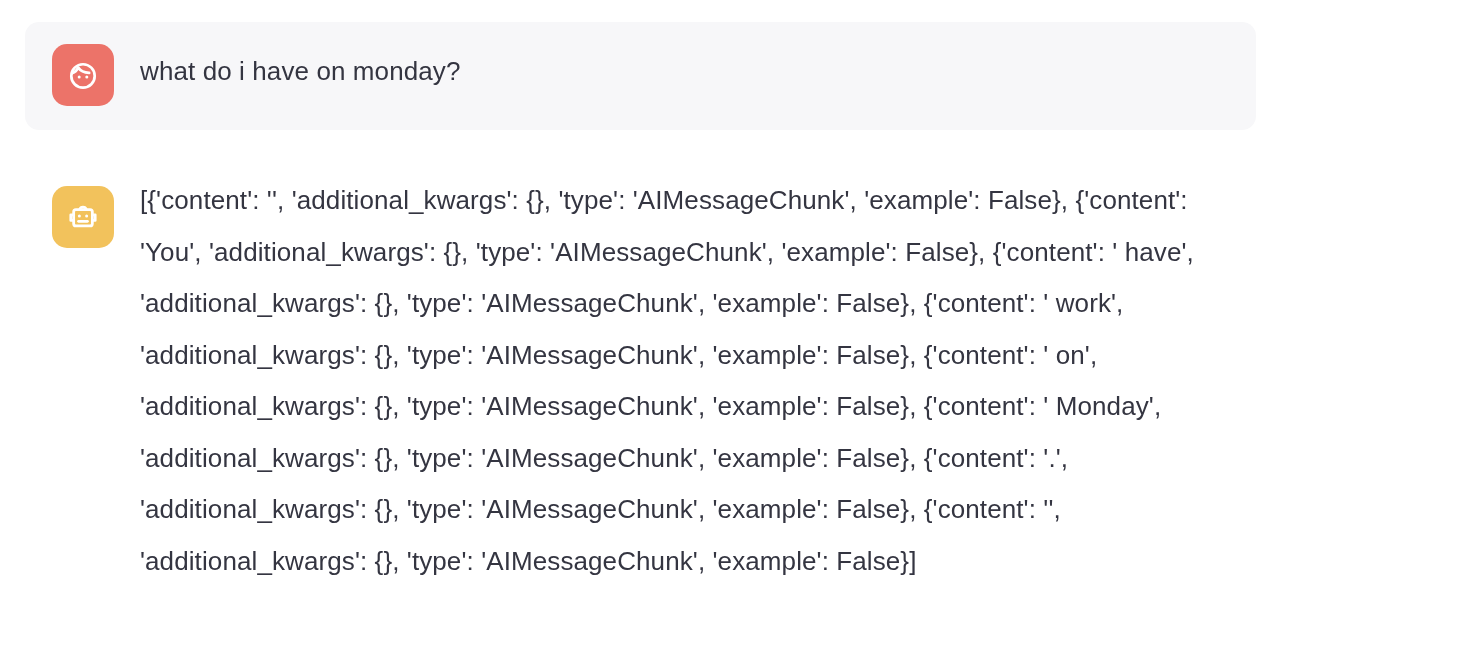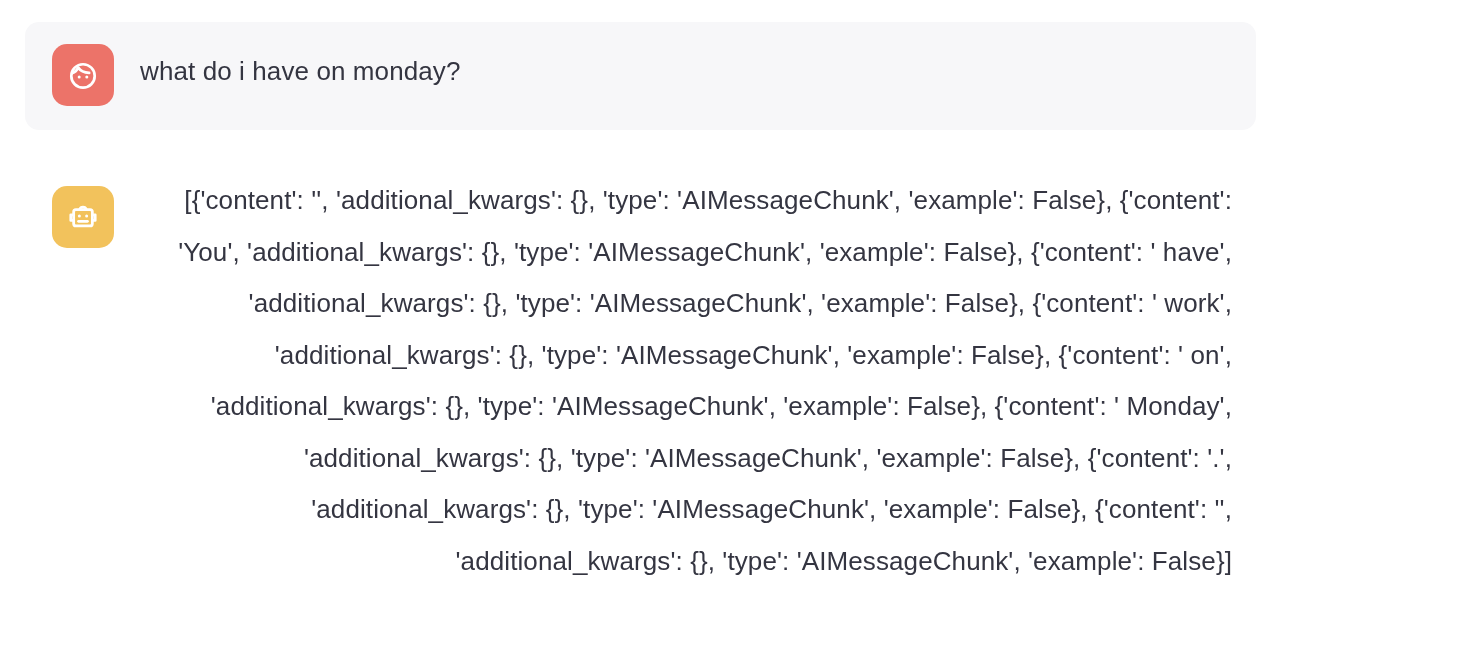--- a/index.html
+++ b/index.html
@@ -33,21 +33,20 @@
     border-radius: 14px;
     margin: 22px 32px 0 25px;
     padding: 22px 24px 22px 27px;
     min-height: 108px;
   }
 
   .msg-row.assistant {
     background: transparent;
     margin: 56px 32px 0 25px;
     padding: 0 24px 0 27px;
-    text-align: right;
   }
 
   
   .avatar {
     flex: 0 0 auto;
     width: 62px;
     height: 62px;
     border-radius: 15px;
     display: flex;
     align-items: center;

